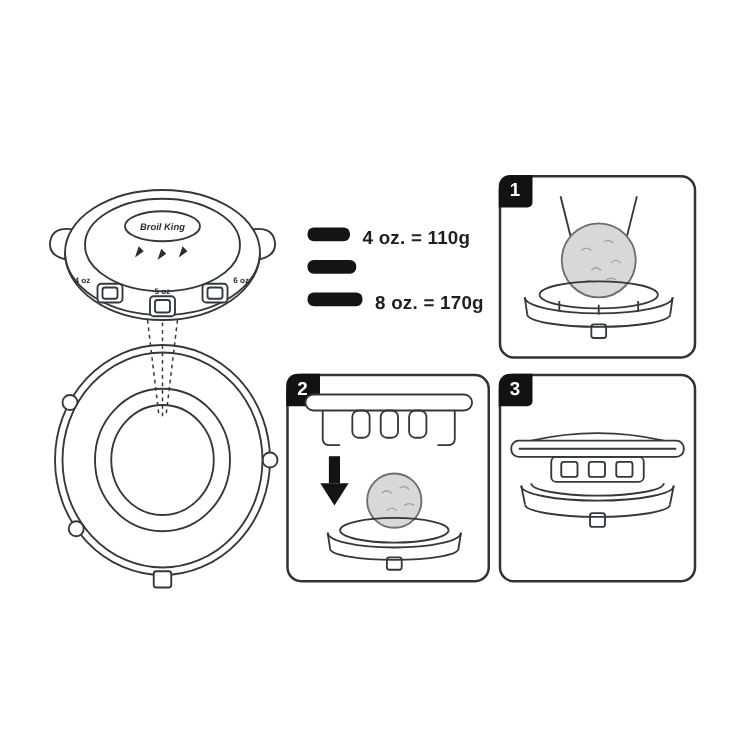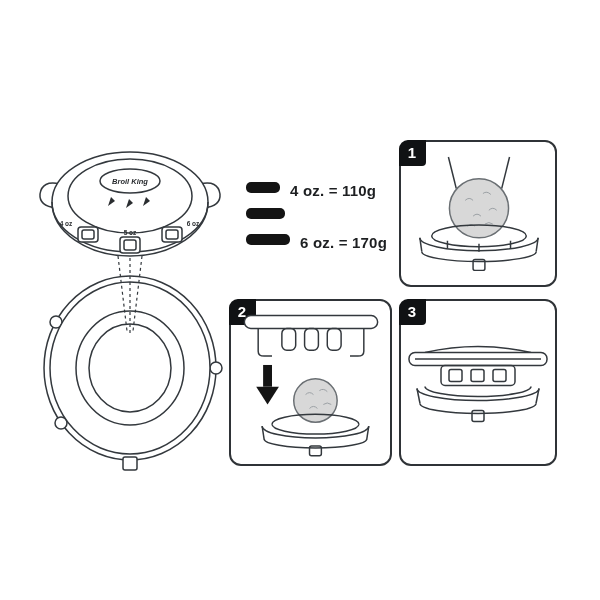--- a/index.html
+++ b/index.html
@@ -86,21 +86,21 @@
   <div class="legend">
     <div class="legend-row">
       <span class="legend-bar bar-1"></span>
       <span class="legend-label">4 oz. = 110g</span>
     </div>
     <div class="legend-row">
       <span class="legend-bar bar-2"></span>
     </div>
     <div class="legend-row">
       <span class="legend-bar bar-3"></span>
-      <span class="legend-label">6 oz. = 170g</span>
+      <span class="legend-label">8 oz. = 170g</span>
     </div>
   </div>
 
   <div class="step-box step-1">
     <div class="step-num">1</div>
     <svg class="step-art" width="150" height="138" viewBox="0 0 150 140">
       <g stroke="#33383d" stroke-width="1.5" fill="none">
         <g>
           <line x1="45" y1="8" x2="53" y2="40"></line>
           <line x1="107" y1="8" x2="99" y2="40"></line>

